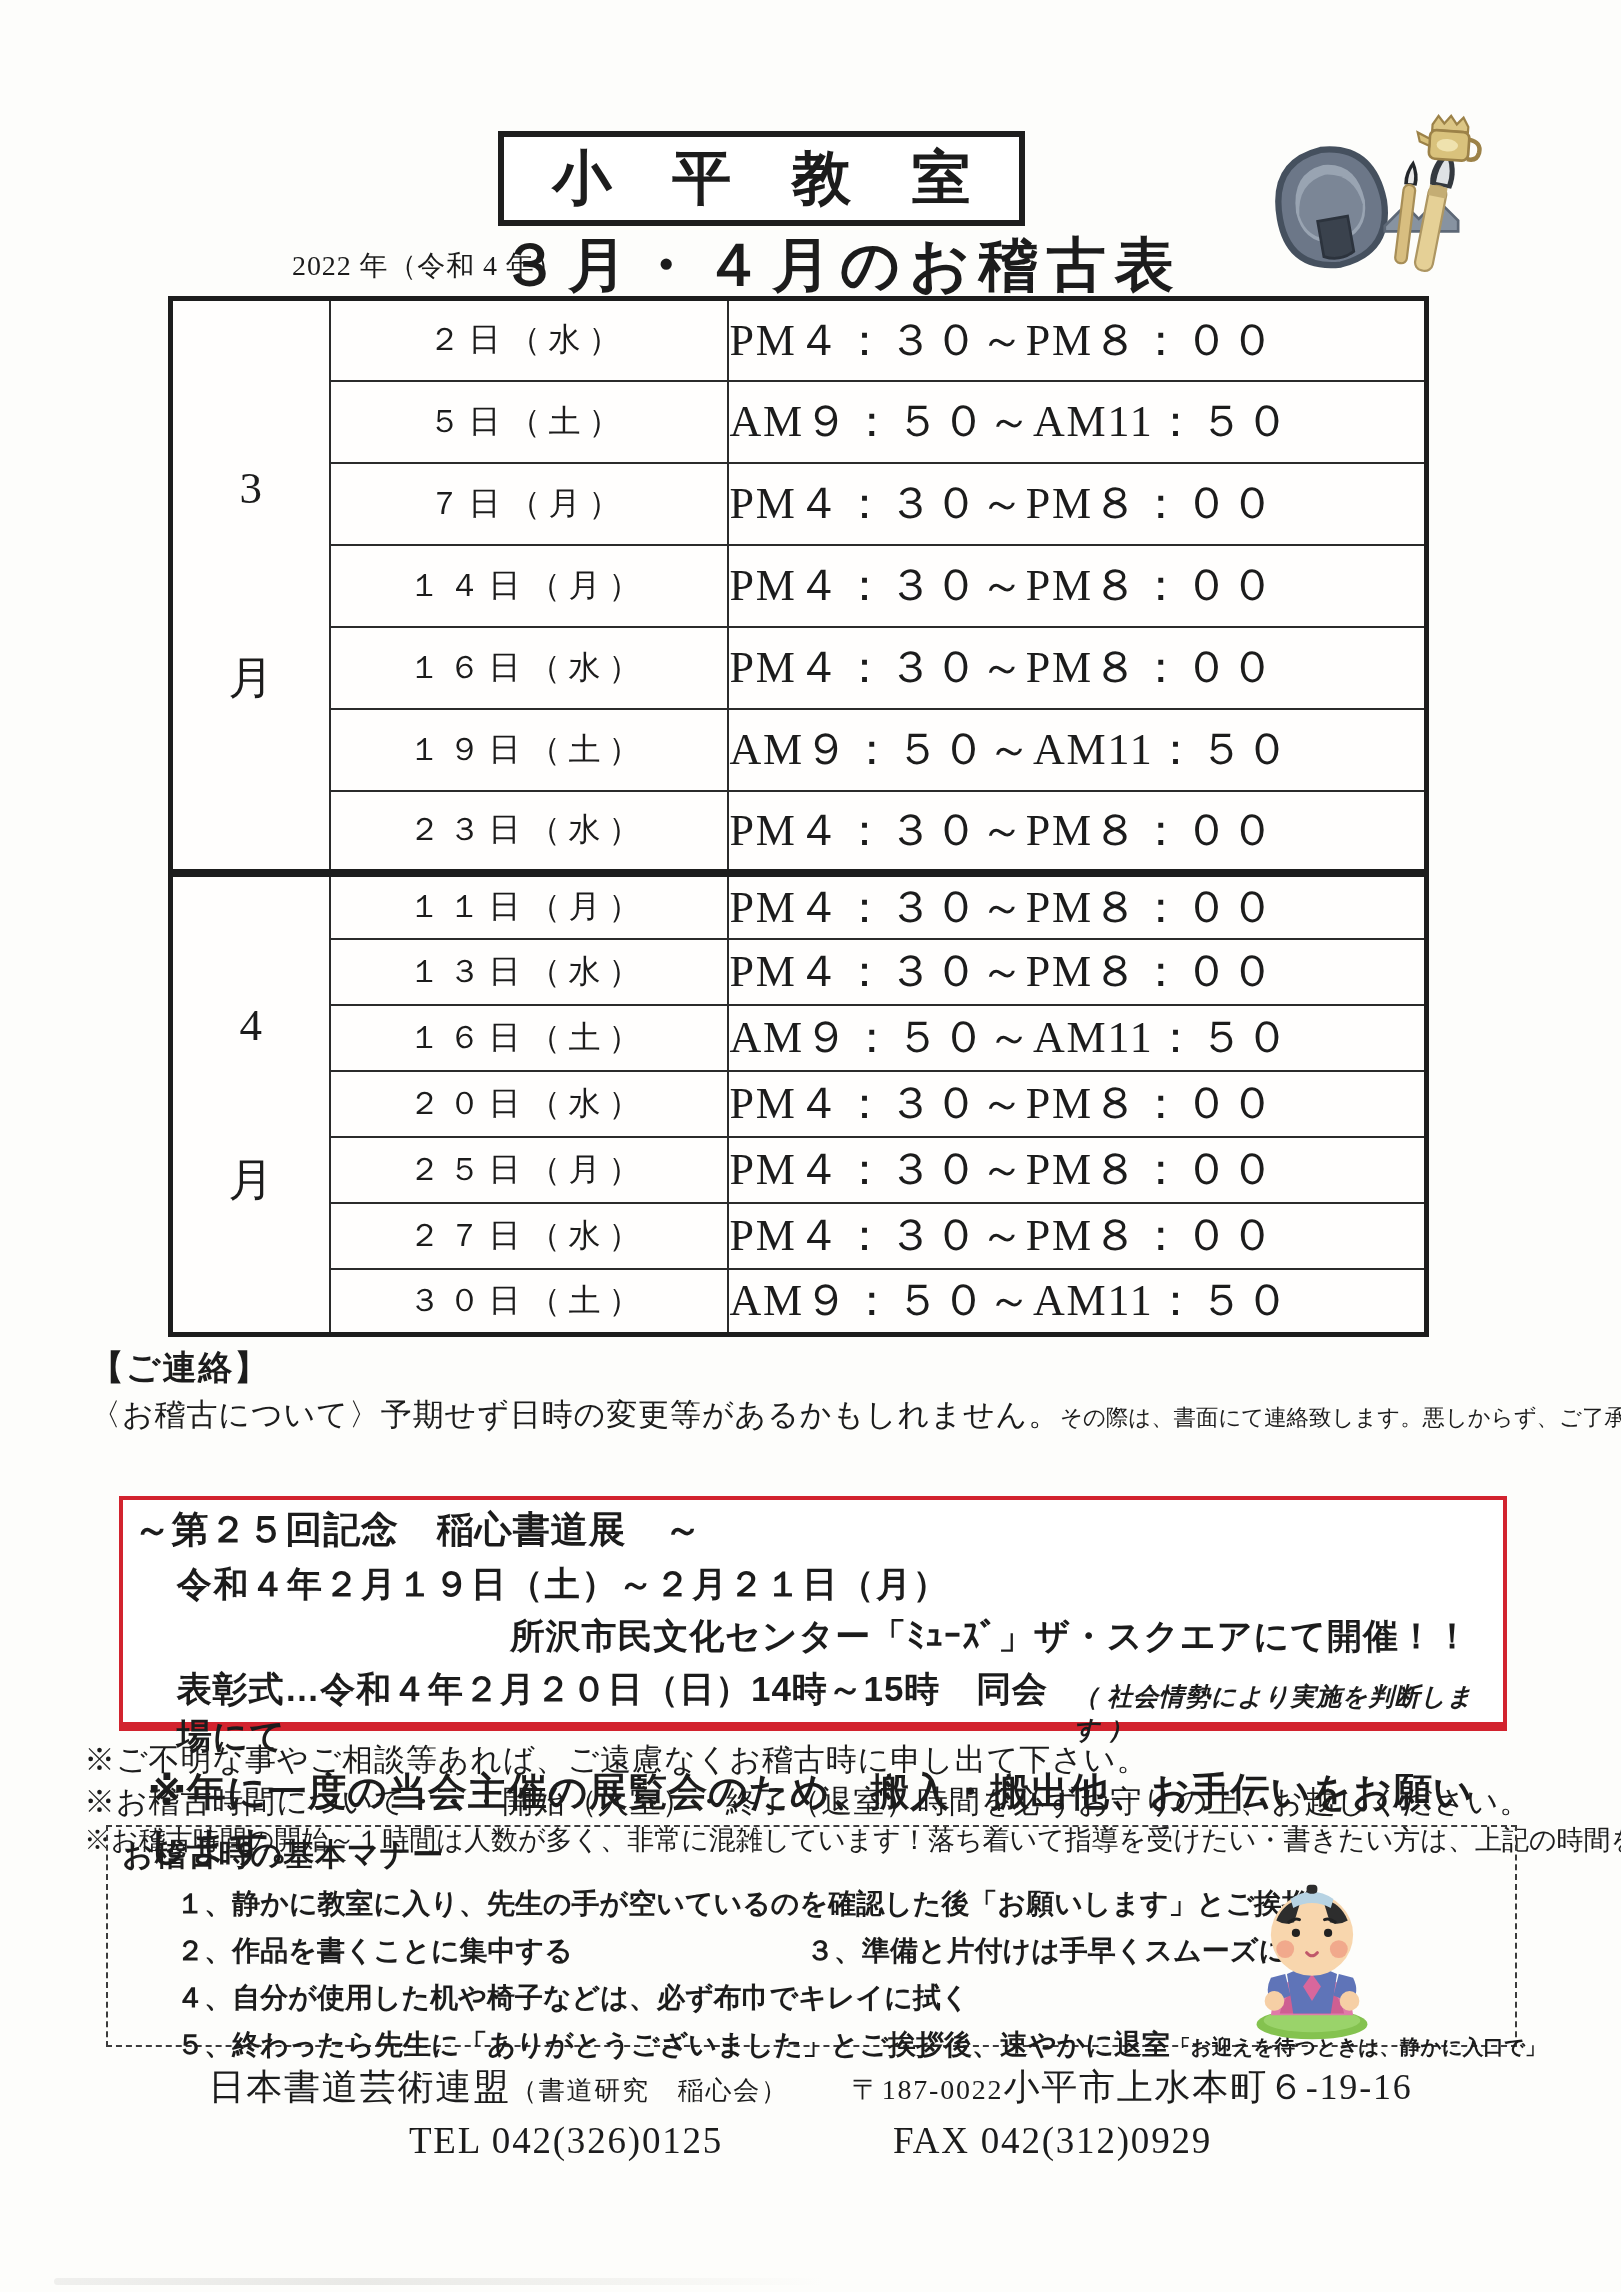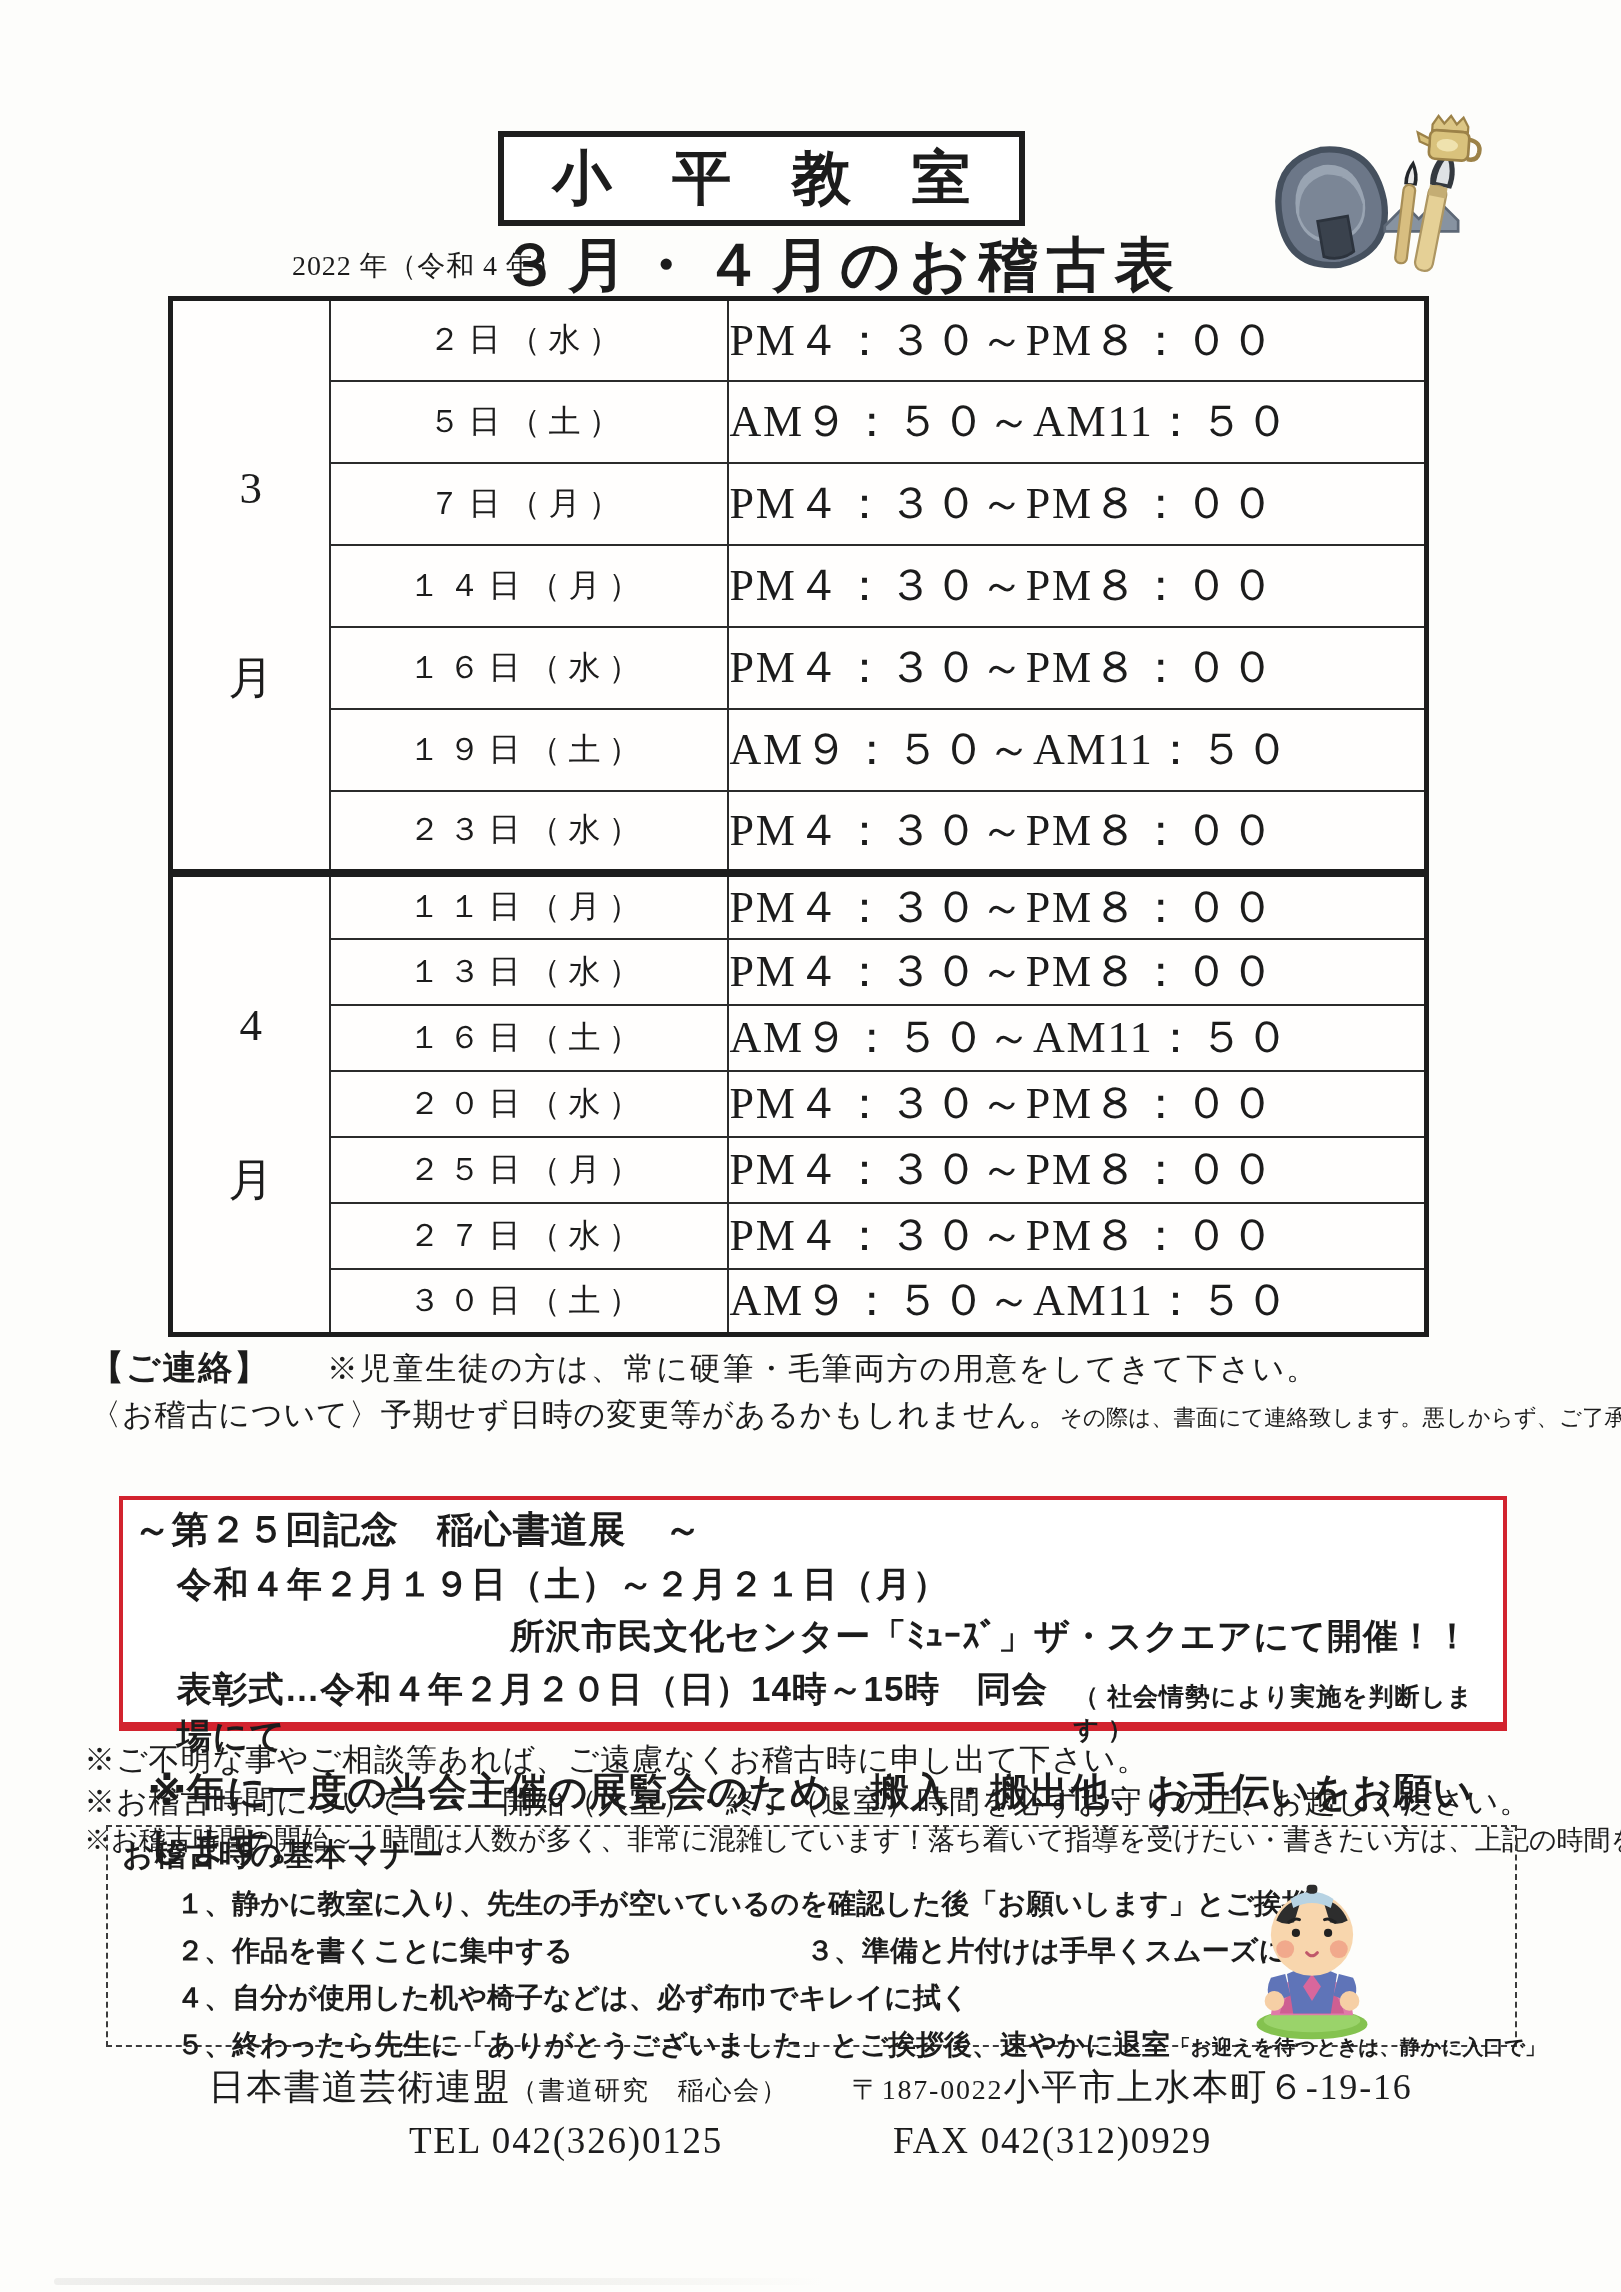--- a/index.html
+++ b/index.html
@@ -64,21 +64,21 @@
     position:absolute;left:119px;top:1496px;width:1388px;height:235px;
     border:4.5px solid #d2232e;border-bottom-width:9.9px;
     box-sizing:border-box;background:#fff;
     font-family:"Liberation Sans","DejaVu Sans",sans-serif;font-weight:700;
     padding:5.4px 10.7px 0 10.7px;
   }
   .exh-title{font-size:37px;letter-spacing:0.9px;}
   .exh-dates{font-size:35px;margin:5.4px 0 0 43px;letter-spacing:1.8px;}
   .exh-venue{font-size:35px;margin:5.4px 0 0 376px;letter-spacing:0.9px;}
   .exh-ceremony{font-size:35px;margin:5.4px 0 0 43px;letter-spacing:0.9px;display:flex;align-items:center;gap:4px;}
-  .exh-ceremony .small{font-size:25px;}
+  .exh-ceremony .small{font-size:25px;font-style:italic;}
   .exh-request{font-size:39px;margin:5.4px 0 0 14.3px;letter-spacing:0.9px;}
 
   
   .remarks{position:absolute;left:84px;top:1741px;width:1505px;}
   .remark{font-size:31px;letter-spacing:0.9px;line-height:1.2;margin-bottom:4.5px;white-space:nowrap;}
   .remark.condensed{font-size:27px;letter-spacing:0;}
 
   
   .manners{
     position:absolute;left:106px;top:1825px;width:1411px;height:222px;
@@ -227,21 +227,20 @@
     <tr class="row-apr">
       <td class="date-cell">３０日（土）</td>
       <td class="time-cell">AM９：５０～AM11：５０</td>
     </tr>
   </tbody>
 </table>
 
 <div class="notice">
   <div class="notice-line1">
     <span class="notice-label">【ご連絡】</span>
-    <span class="notice-text">※児童生徒の方は、常に硬筆・毛筆両方の用意をしてきて下さい。</span>
   </div>
   <div class="notice-line2">
     <span>〈お稽古について〉予期せず日時の変更等があるかもしれません。</span><span class="small">その際は、書面にて連絡致します。悪しからず、ご了承ください。</span>
   </div>
 </div>
 
 <div class="exhibition">
   <div class="exh-title">～第２５回記念　稲心書道展　～</div>
   <div class="exh-dates">令和４年２月１９日（土）～２月２１日（月）</div>
   <div class="exh-venue">所沢市民文化センター「ﾐｭｰｽﾞ」ザ・スクエアにて開催！！</div>

